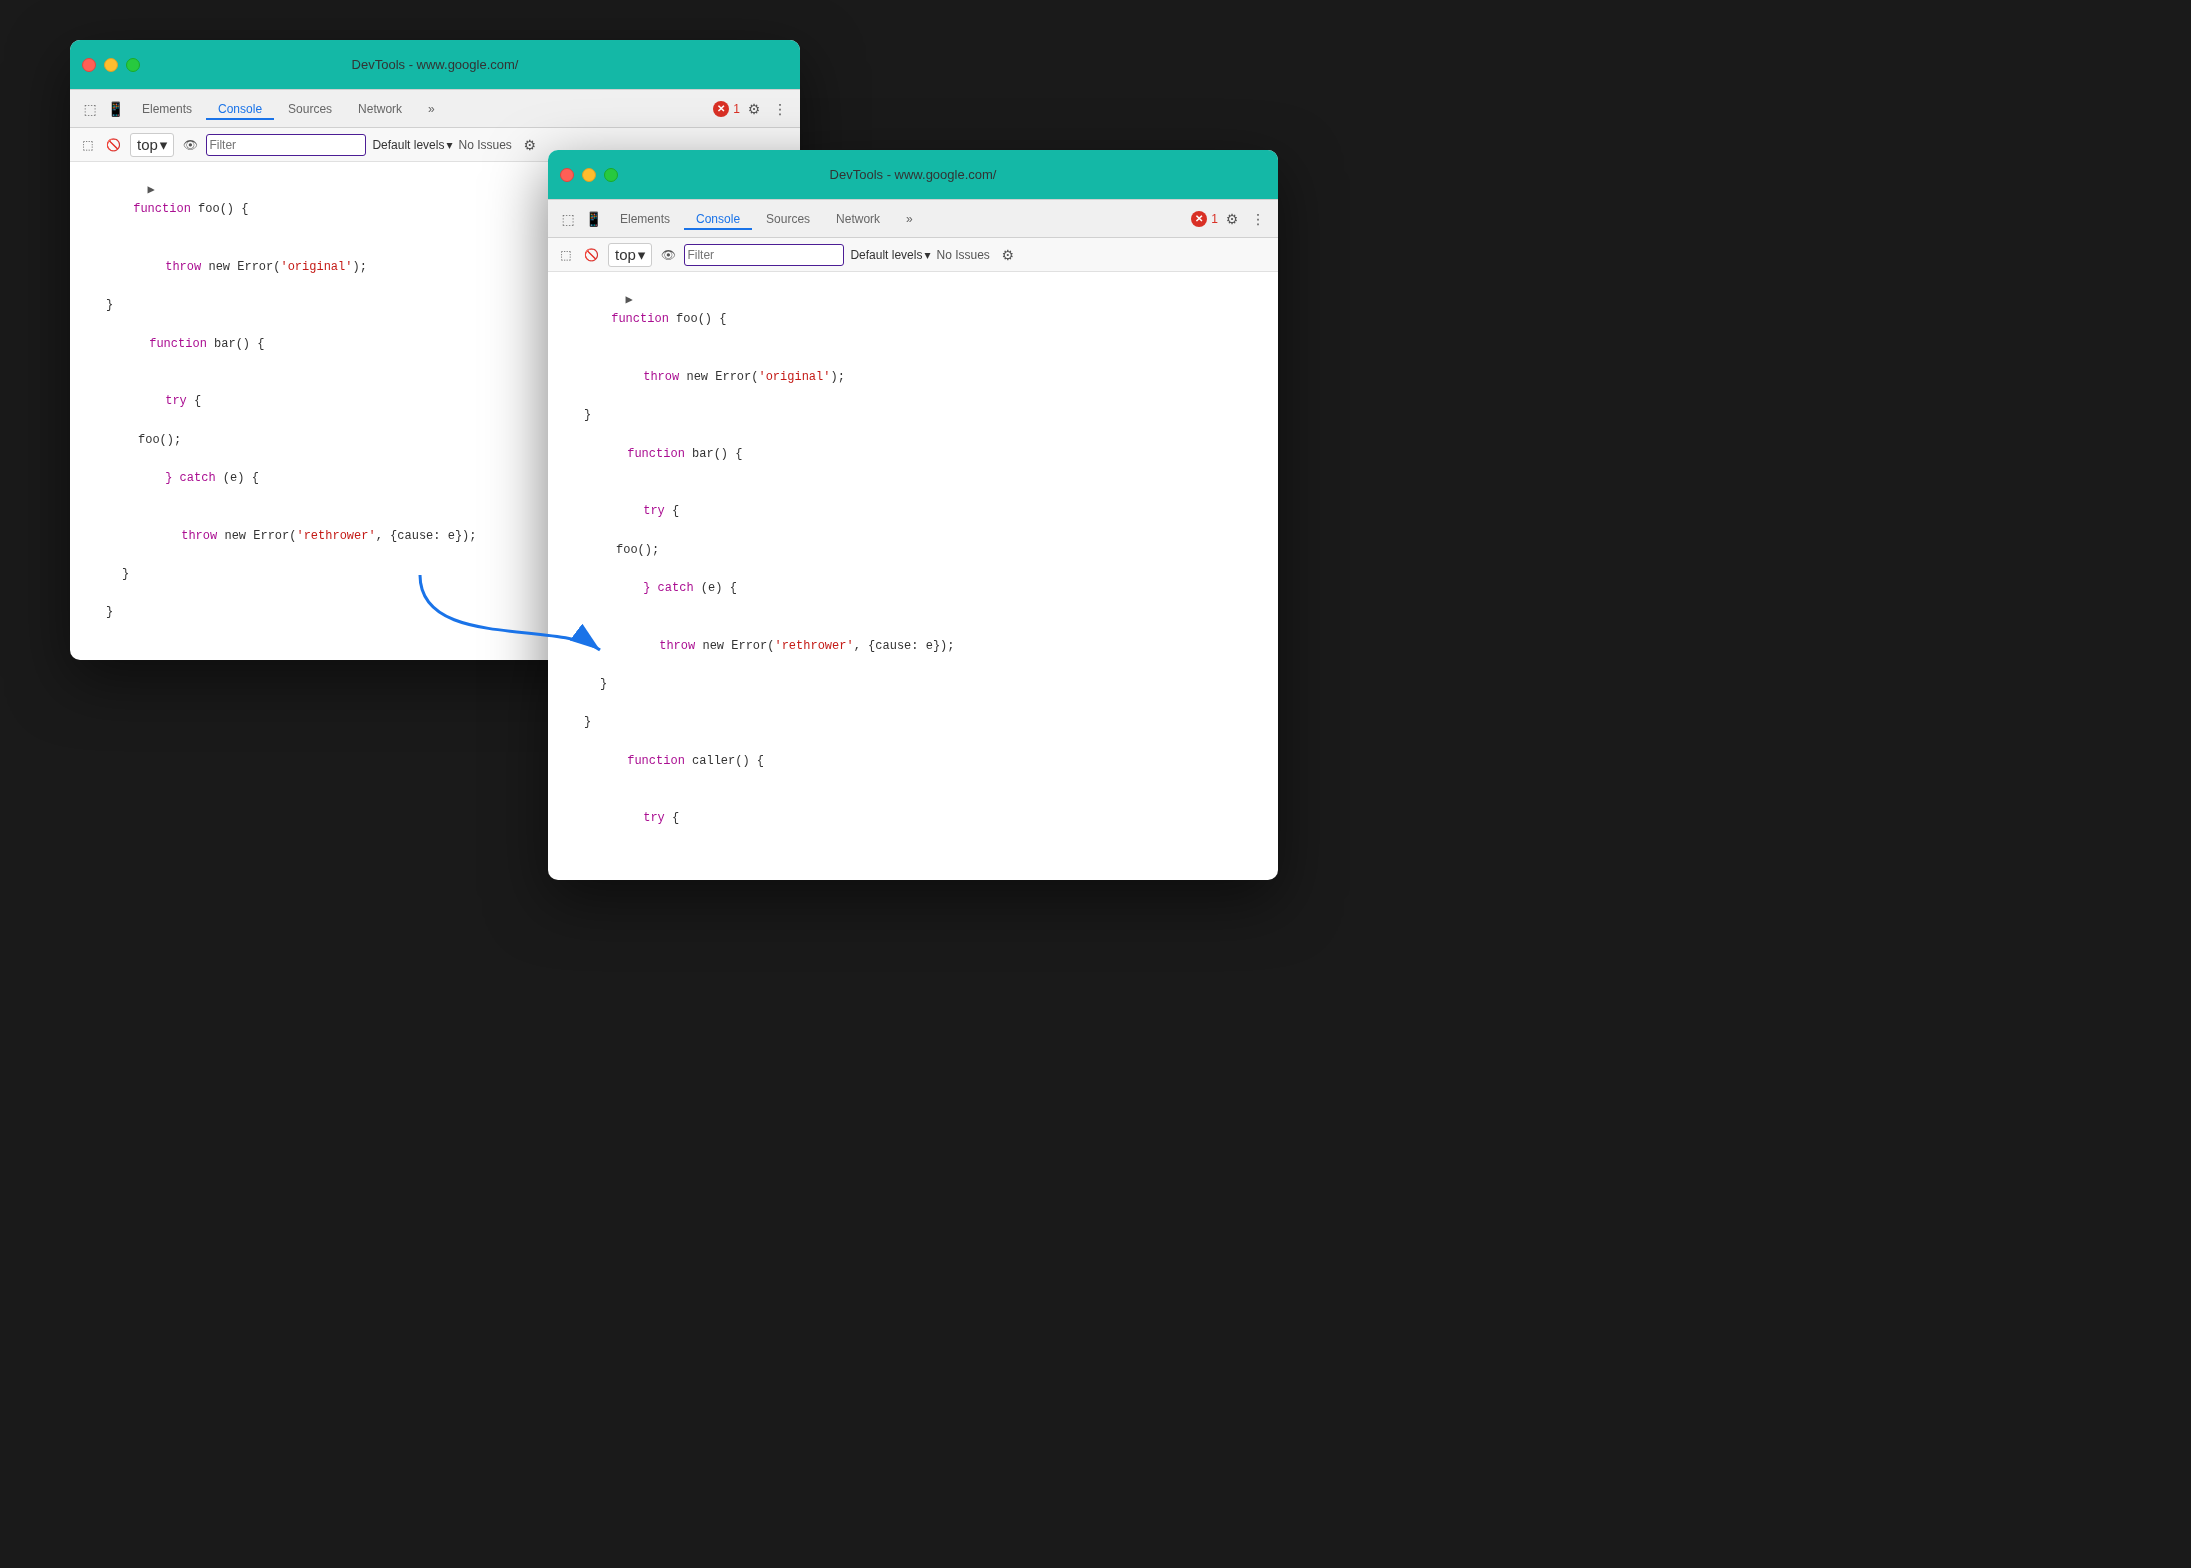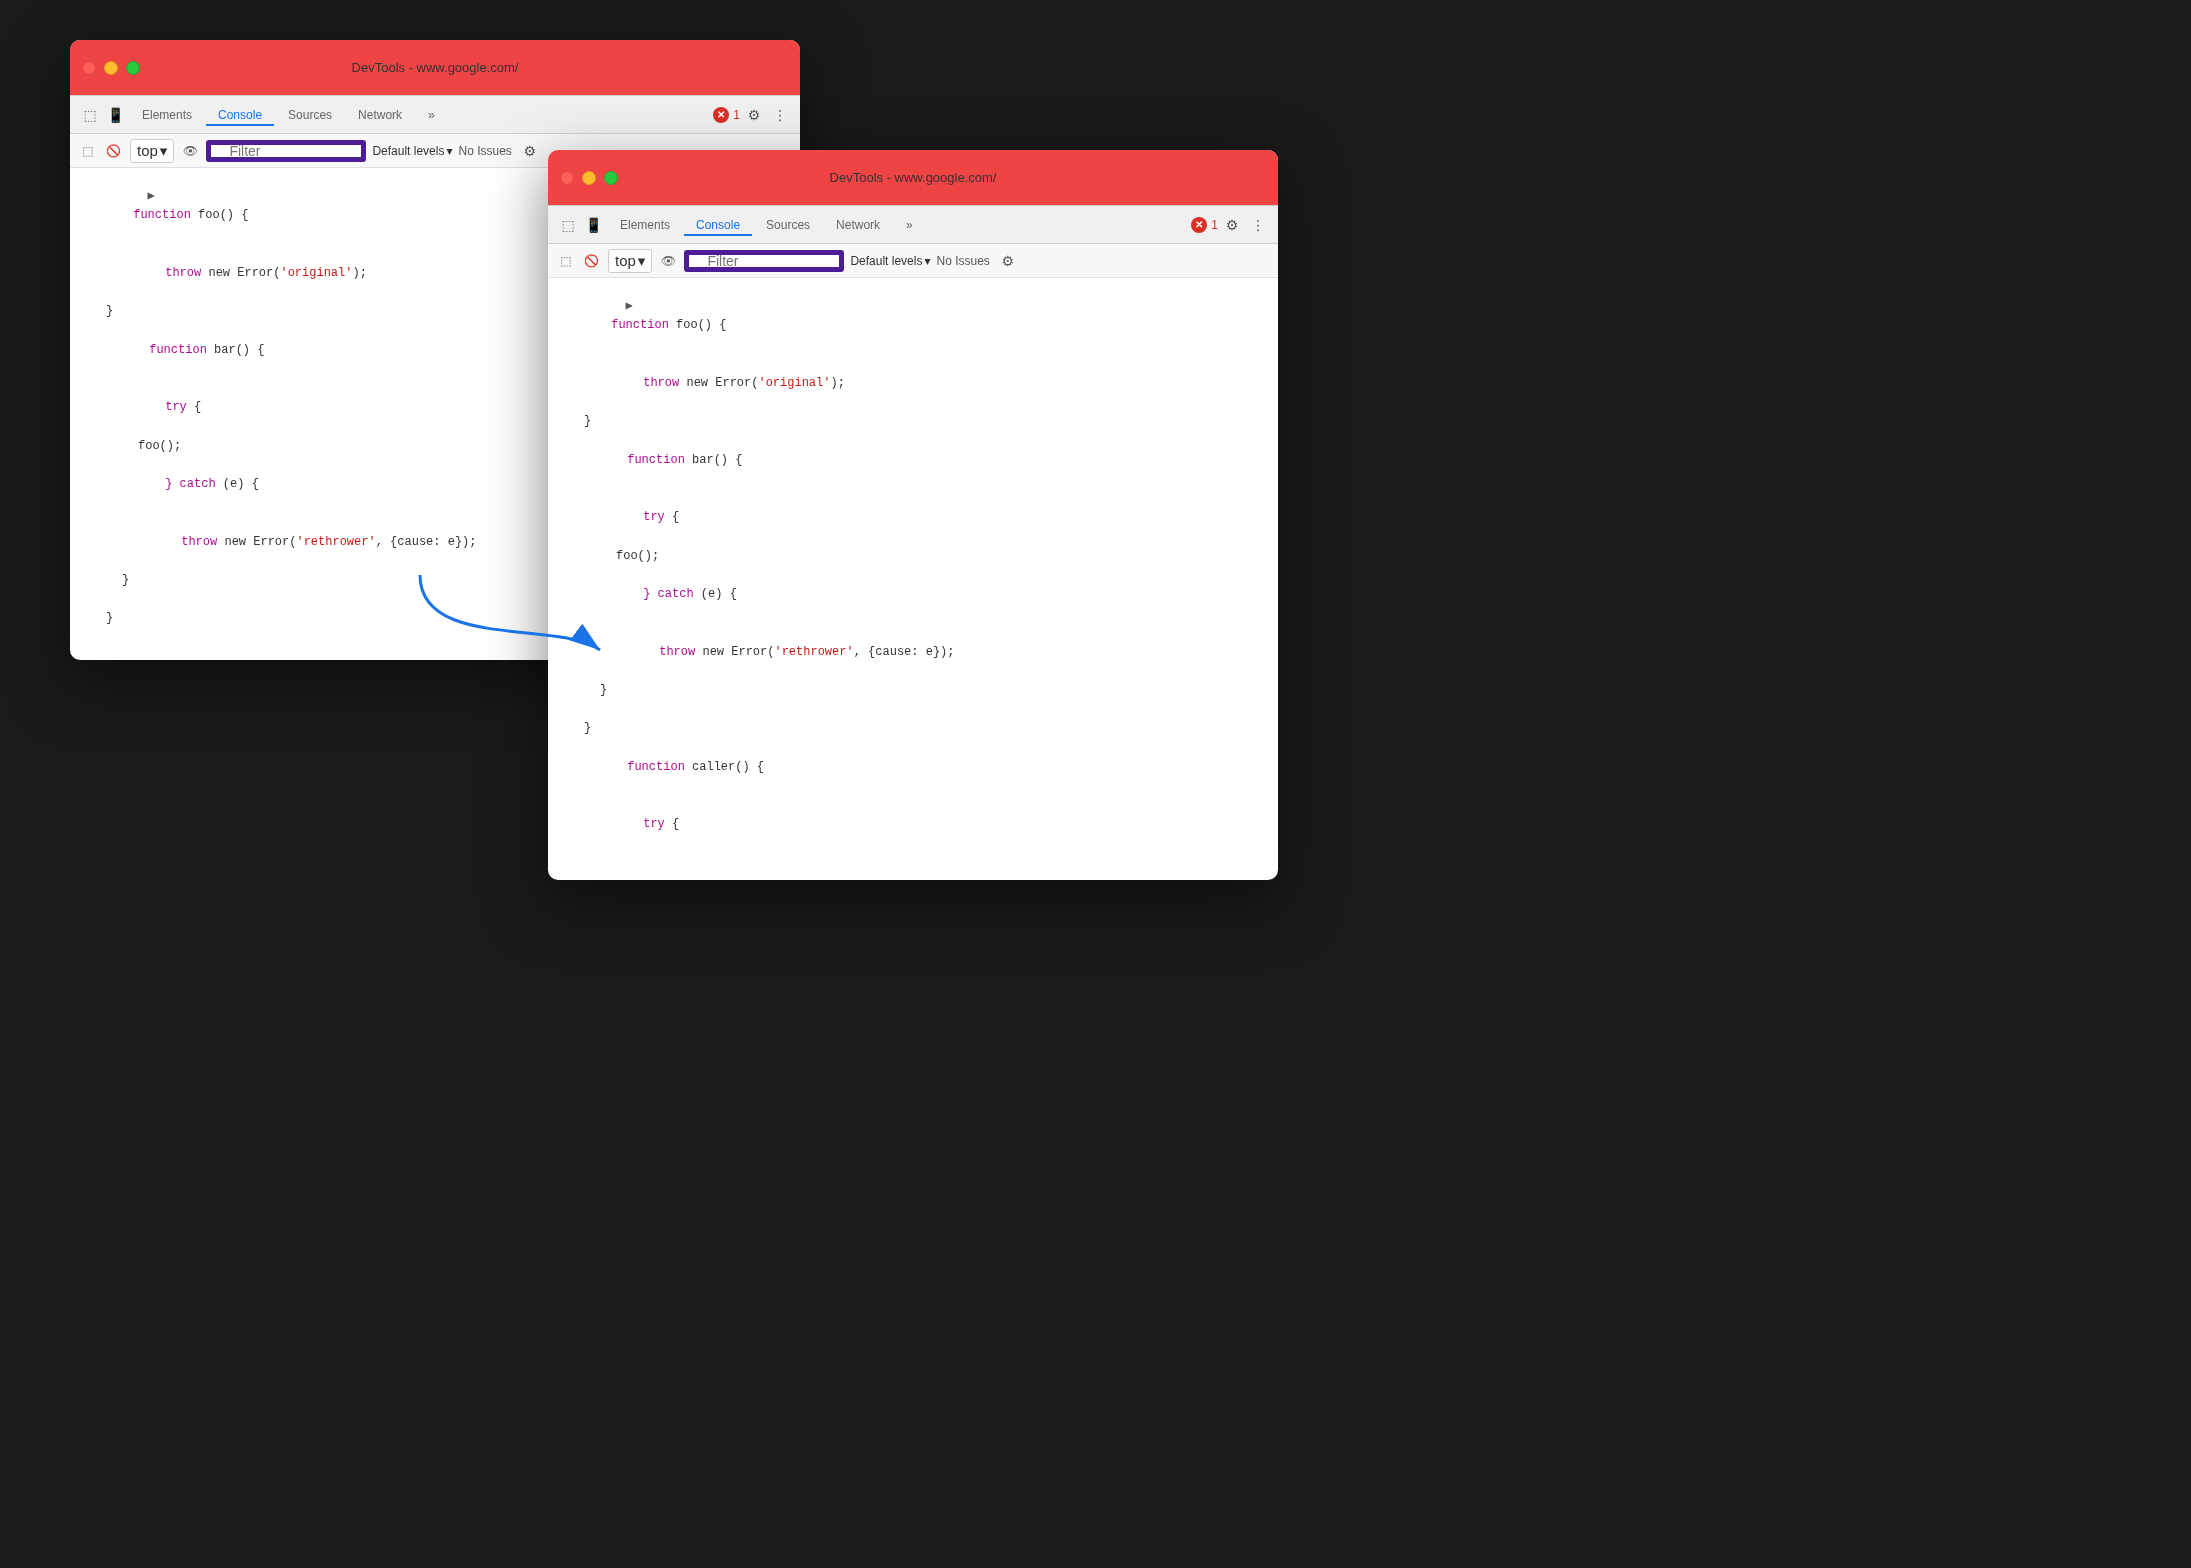--- a/index.html
+++ b/index.html
@@ -30,22 +30,22 @@
 
     .window-front {
       left: 548px;
       top: 150px;
       width: 730px;
       height: 730px;
     }
 
     
     .title-bar {
-      background: #ef4444;
-      height: 56px;
+      background: #14b8a6;
+      height: 50px;
       display: flex;
       align-items: center;
       padding: 0 12px;
       border-bottom: 1px solid #d0d0d0;
       position: relative;
     }
 
     .title-bar-title {
       position: absolute;
       left: 50%;
@@ -176,24 +176,24 @@
       border: 1px solid #ccc;
       border-radius: 3px;
       padding: 2px 6px;
       cursor: pointer;
     }
 
     .filter-input {
       flex: 1;
       max-width: 160px;
       height: 22px;
-      border: 5px solid #4c1d95;
+      border: 1px solid #4c1d95;
       border-radius: 3px;
-      padding: 0 18px;
-      font-size: 14px;
+      padding: 0 2px;
+      font-size: 12px;
       color: #888;
       background: white;
     }
 
     .levels-dropdown {
       display: flex;
       align-items: center;
       gap: 2px;
       font-size: 12px;
       color: #333;

